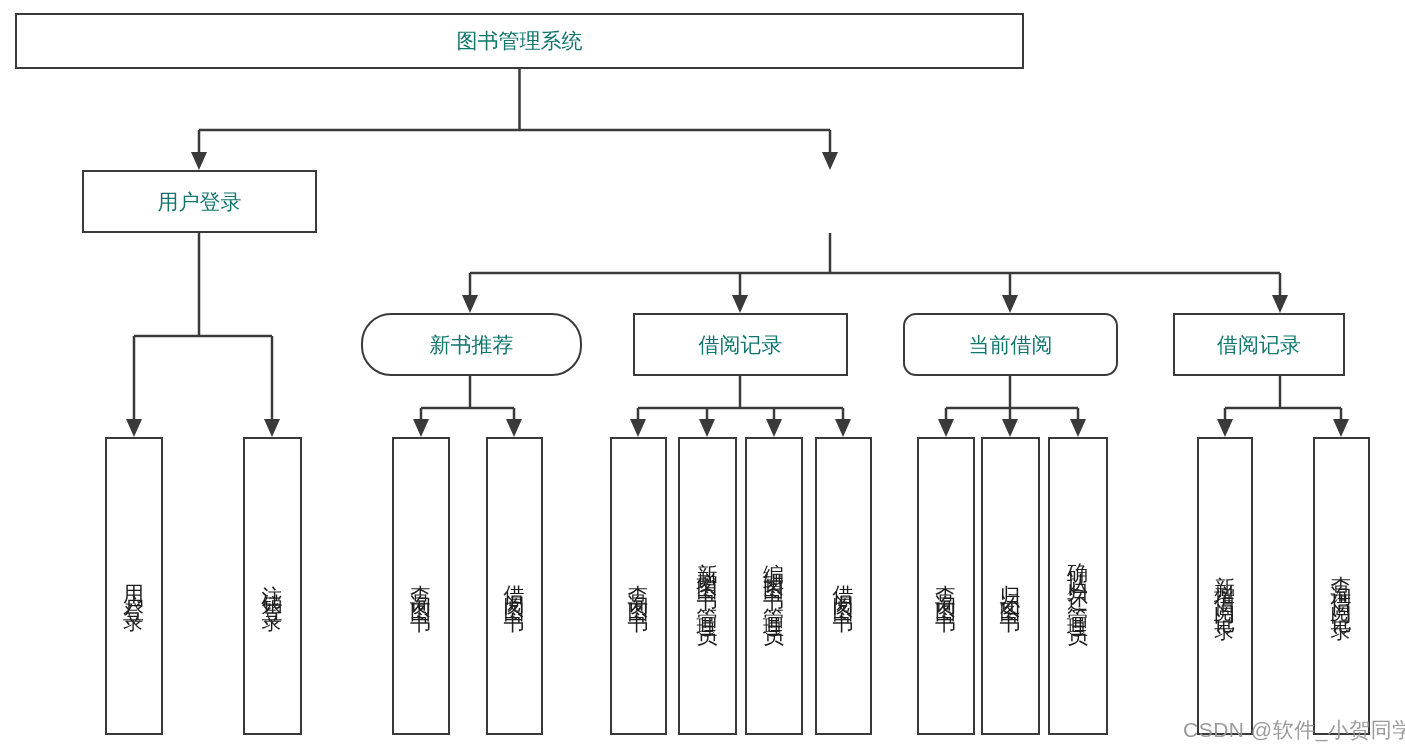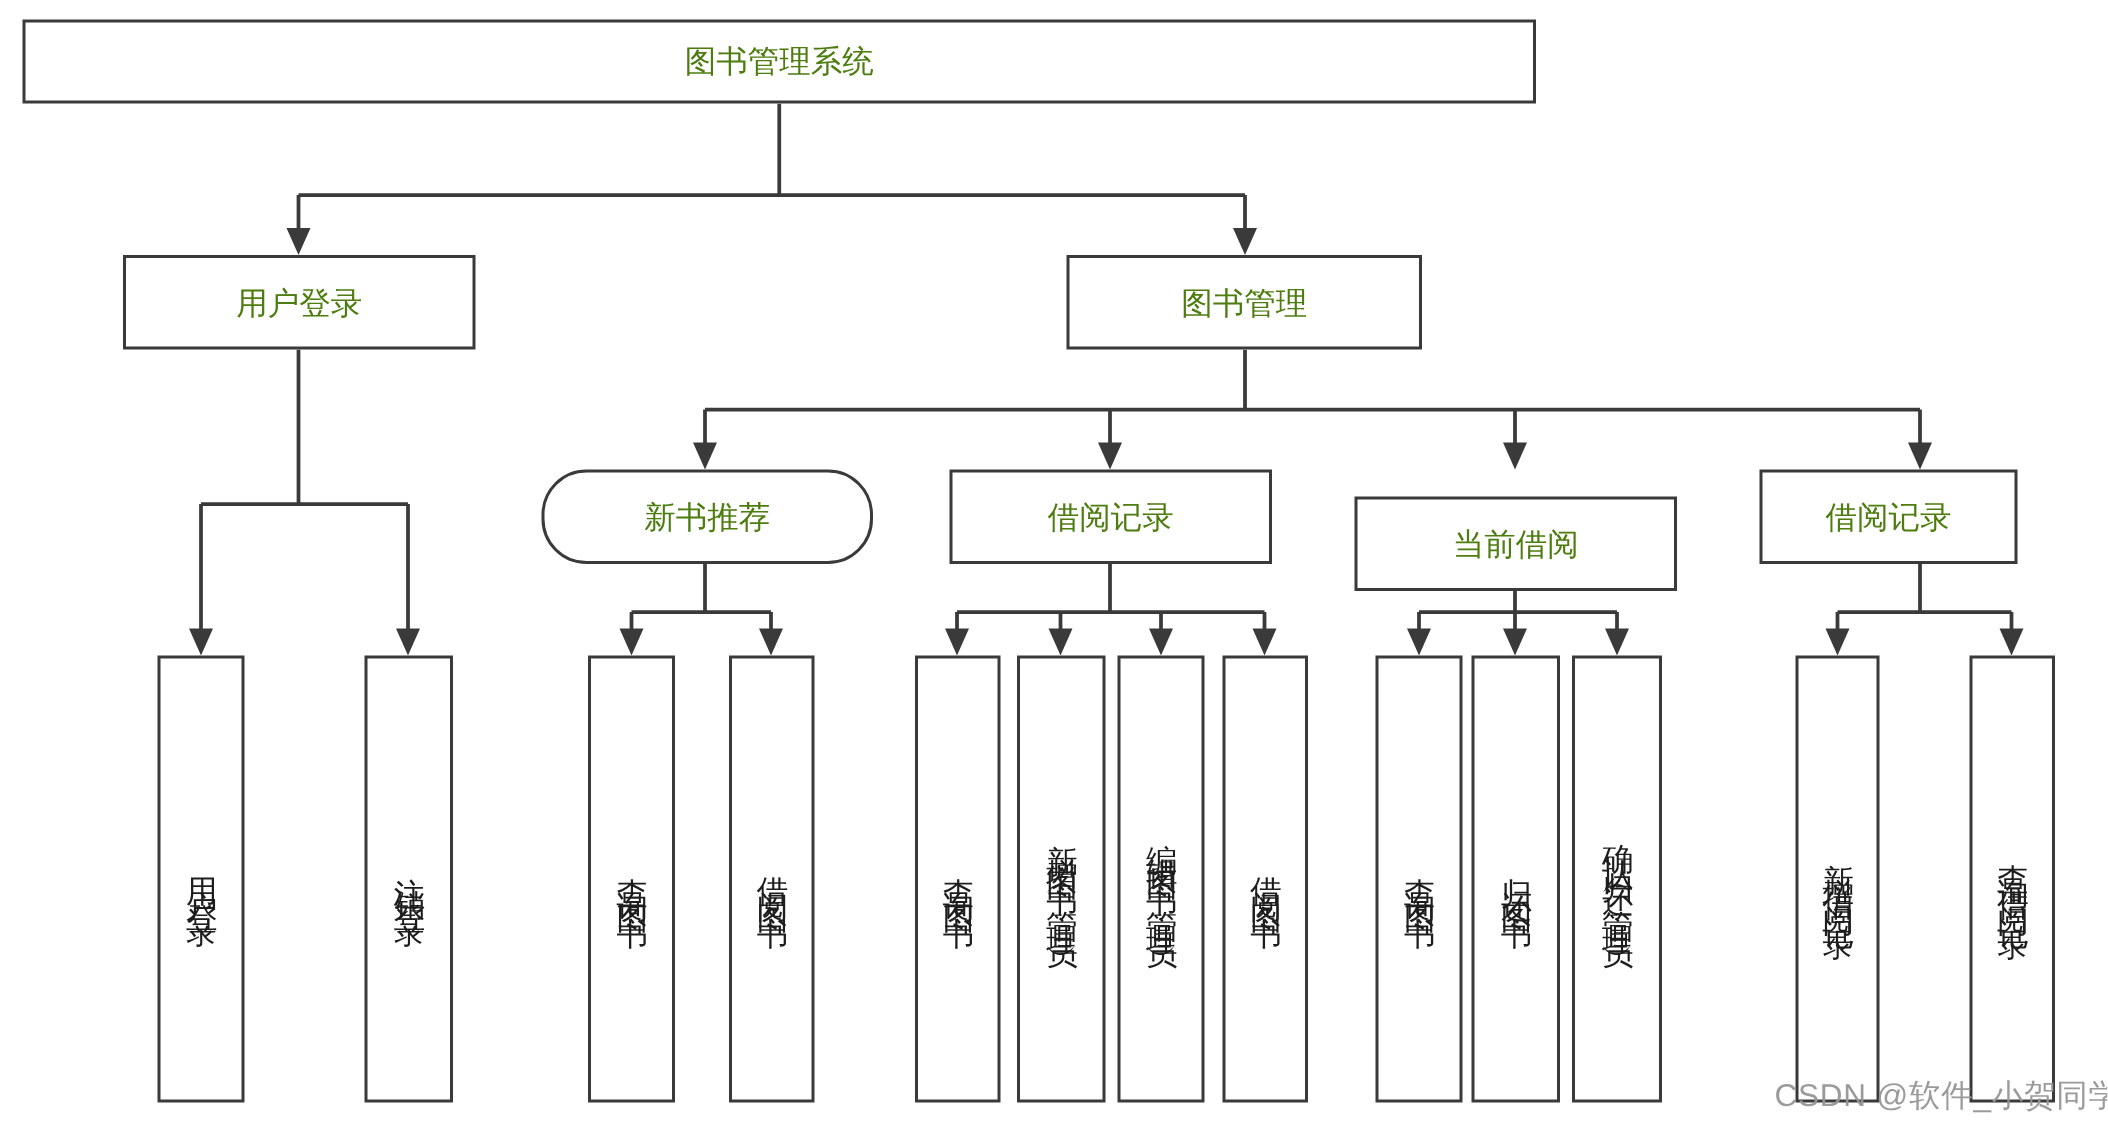--- a/index.html
+++ b/index.html
@@ -12,36 +12,36 @@
   }
   svg.connectors{position:absolute;left:0;top:0;width:1405px;height:747px;}
   .box{
     position:absolute;
     background:#ffffff;
     border:2.5px solid #3a3a3a;
     box-sizing:border-box;
     display:flex;align-items:center;justify-content:center;
     color:#1d1d1d;
   }
-  .hlbl{font-size:21px;color:#4d7c0f;white-space:nowrap;}
+  .hlbl{font-size:21px;color:#0f766e;white-space:nowrap;}
   .vlbl{
     writing-mode:vertical-rl;
     text-orientation:mixed;
     font-size:21px;
     line-height:1;
     letter-spacing:9px;
     color:#1d1d1d;
   }
   
   .b-root{left:15px;top:13px;width:1009px;height:56px;}
   .b-userlogin{left:82px;top:170px;width:235px;height:63px;}
   .b-bookmgmt{left:711px;top:170px;width:237px;height:63px;}
   .b-newbook{left:361px;top:313px;width:221px;height:63px;border-radius:30px;}
   .b-bookborrow{left:633px;top:313px;width:215px;height:63px;}
-  .b-curborrow{left:903px;top:331px;width:215px;height:63px;}
+  .b-curborrow{left:903px;top:313px;width:215px;height:63px;border-radius:13px;}
   .b-records{left:1173px;top:313px;width:172px;height:63px;}
   .leaf{top:437px;height:298px;}
   .b-ul1{left:105px;width:58px;}
   .b-ul2{left:243px;width:59px;}
   .b-nb1{left:392px;width:58px;}
   .b-nb2{left:486px;width:57px;}
   .b-bb1{left:610px;width:57px;}
   .b-bb2{left:678px;width:59px;}
   .b-bb3{left:745px;width:58px;}
   .b-bb4{left:815px;width:57px;}
@@ -77,23 +77,20 @@
          M938,419 L954,419 L946,437 Z M1002,419 L1018,419 L1010,437 Z M1070,419 L1086,419 L1078,437 Z
          M1217,419 L1233,419 L1225,437 Z M1333,419 L1349,419 L1341,437 Z"></path>
   </svg>
 
   <div class="box b-root">
     <span class="hlbl">图书管理系统</span>
   </div>
 
   <div class="box b-userlogin">
     <span class="hlbl">用户登录</span>
-  </div>
-  <div class="box b-bookmgmt">
-    <span class="hlbl">图书管理</span>
   </div>
 
   <div class="box b-newbook">
     <span class="hlbl">新书推荐</span>
   </div>
   <div class="box b-bookborrow">
     <span class="hlbl">借阅记录</span>
   </div>
   <div class="box b-curborrow">
     <span class="hlbl">当前借阅</span>

